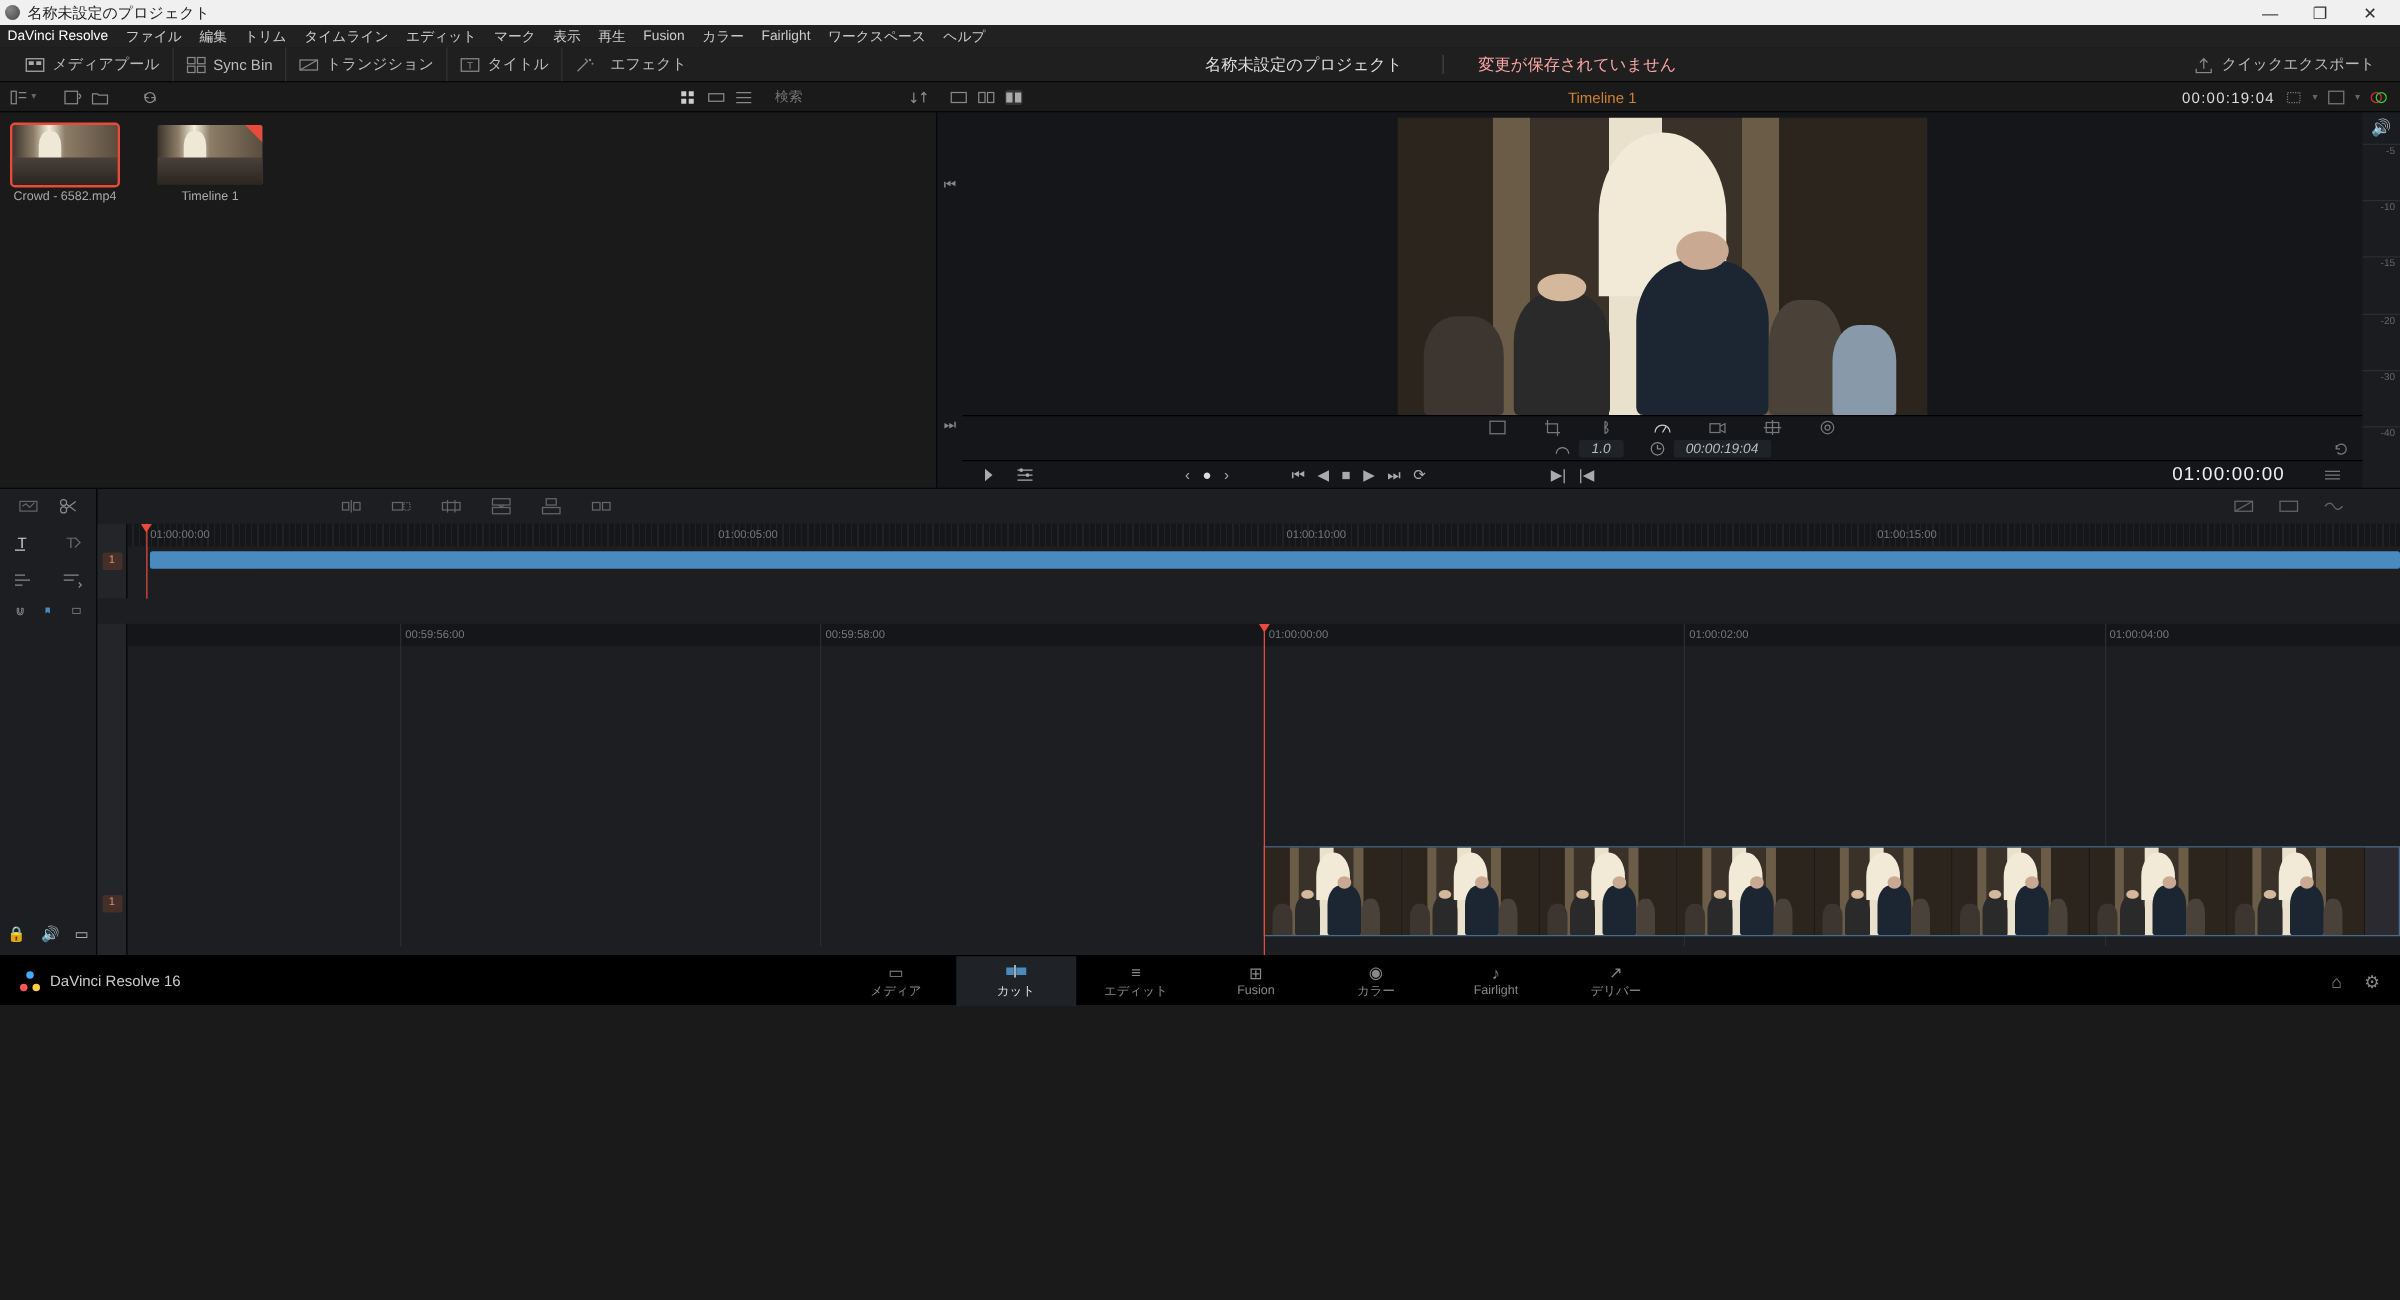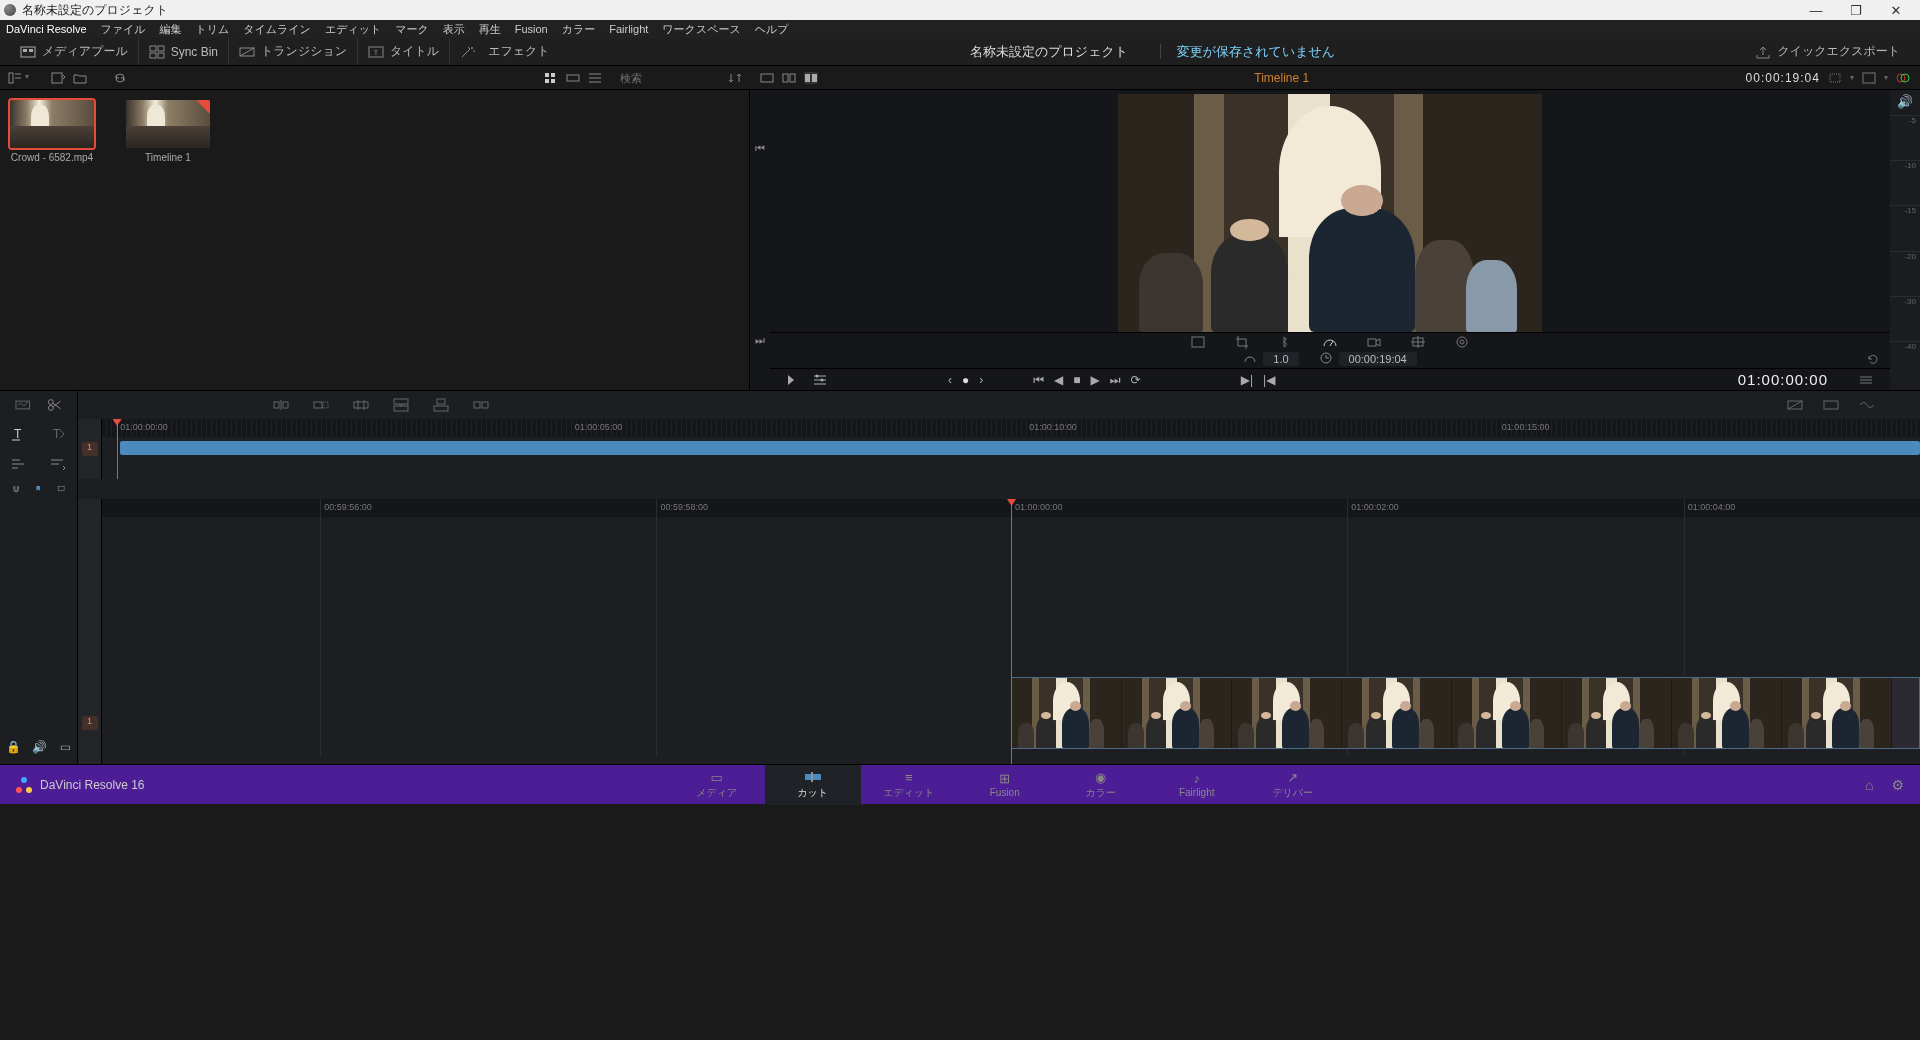--- a/index.html
+++ b/index.html
@@ -9,21 +9,21 @@
 .titlebar .spacer { flex: 1; }
 .titlebar .winbtn { width: 40px; text-align: center; color: #333; font-size: 13px; }
 .menubar { height: 18px; background: #212121; display: flex; align-items: center; padding: 0 6px; gap: 14px; color: #ccc; font-size: 11px; }
 .menubar span:first-child { color: #fff; }
 .toolbar { height: 28px; background: #1f1f1f; border-bottom: 1px solid #000; display: flex; align-items: center; padding: 0 10px; }
 .tbgroup { display: flex; align-items: center; gap: 6px; padding: 0 10px; height: 100%; border-right: 1px solid #333; }
 .tbgroup:last-child { border-right: none; }
 .icon16 { width: 16px; height: 14px; display: inline-block; }
 .tbgroup .label { color: #bbb; font-size: 12px; }
 .center-title { flex: 1; text-align: center; color: #ddd; font-size: 13px; }
-.center-title .unsaved { color: #7dd3fc; margin-left: 28px; border-left: 1px solid #444; padding-left: 16px; }
+.center-title .unsaved { color: #fca5a5; margin-left: 28px; border-left: 1px solid #444; padding-left: 28px; }
 .row2 { height: 24px; background: #1a1a1a; display: flex; align-items: center; border-bottom: 1px solid #000; }
 .row2 .left { display: flex; align-items: center; gap: 8px; padding: 0 8px; }
 .row2 .search { background: #1a1a1a; border: none; color: #888; font-size: 11px; width: 100px; outline: none; }
 .row2 .right { display: flex; align-items: center; gap: 8px; padding: 0 10px; }
 .row2 .tc { color: #ddd; font-size: 12px; letter-spacing: 1px; }
 .row2 .timeline-name { color: #d08030; font-size: 12px; }
 .mspan { display: flex; gap: 3px; }
 .viewicon { width: 14px; height: 12px; }
 
 .content { display: flex; height: 706px; }
@@ -59,21 +59,21 @@
 .p3{left:5%;width:15%;height:60%;background:#3c3530;}
 .p4{left:70%;width:14%;height:70%;background:#4a4238;}
 .p5{left:82%;width:12%;height:55%;background:#8899aa;}
 .meter-col { width: 30px; background:#1a1c20; display:flex; flex-direction:column; padding:4px 0; font-size:8px; color:#666; position:relative; }
 .meter-col .spk { text-align:center; color:#aaa; font-size:13px; margin-bottom:6px;}
 .meter-col .tick { flex:1; text-align:right; padding-right:4px; border-top:1px solid #2a2c30;}
 .viewer-tools { height: 24px; display:flex; justify-content:center; align-items:center; gap:28px; border-top:1px solid #000; }
 .viewer-tools .vt { width:16px; height:14px; color:#777; position:relative; }
 .viewer-tools .vt.active::after { content:""; position:absolute; bottom:-5px; left:-4px; right:-4px; height:2px; background:#e64b3c; }
 .viewer-params { height:22px; display:flex; justify-content:center; align-items:center; gap:20px; font-size:11px; color:#bbb; }
-.viewer-params .grp { display:flex; align-items:flex-start; gap:6px; }
+.viewer-params .grp { display:flex; align-items:center; gap:6px;font-style:italic; }
 .viewer-params .box { background:#1f2226; padding:1px 10px; border-radius:2px; }
 .viewer-transport { height:28px; display:flex; align-items:center; padding:0 16px; gap:10px; border-top:1px solid #000; }
 .viewer-transport .trbtn { color:#aaa; font-size:12px; }
 .viewer-transport .trtime { margin-left:auto; color:#eee; font-size:15px; letter-spacing:1px; }
 
 .timeline-area { height:374px; background:#1c1e22; border-top:1px solid #000; display:flex; flex-direction:column; }
 .tl-tools { height:28px; display:flex; align-items:center; }
 .tl-tools .toolset { display:flex; gap:14px; padding:0 14px; }
 .tl-tools .ticon { width:18px; height:16px; color:#666; }
 .tl-upper { height:60px; display:flex; }
@@ -101,21 +101,21 @@
 .ruler-low { height:18px; background:#14161a; position:relative; font-size:9px; color:#777; }
 .ruler-low .gl { position:absolute; top:0; bottom:-240px; width:1px; background:#2a2c30; }
 .ruler-low .gl .lbl { position:absolute; top:3px; left:4px; white-space:nowrap; }
 .playhead-l { position:absolute; top:0; bottom:0; width:1px; background:#e64b3c; z-index:5; }
 .playhead-l::before { content:""; position:absolute; top:0; left:-4px; width:9px; height:7px; background:#e64b3c; clip-path:polygon(0 0,100% 0,50% 100%); }
 .vclip { position:absolute; top:178px; height:72px; background:#2a2a30; border:1px solid #4a6a8a; display:flex; overflow:hidden; }
 .vclip .fr { flex:0 0 110px; height:100%; position:relative; }
 .vclip .fr .arches { border-right:1px solid rgba(0,0,0,0.3); }
 .vclip .fr .people { height:60%; }
 
-.pagebar { height:40px; background:#4c1d95; border-top:1px solid #000; display:flex; align-items:center; }
+.pagebar { height:40px; background:#000000; border-top:1px solid #000; display:flex; align-items:center; }
 .pagebar .brand { display:flex; align-items:center; gap:8px; padding:0 16px; color:#ccc; font-size:12px; }
 .pagebar .brand .logo { width:16px; height:16px; position:relative; }
 .pagebar .brand .logo span { position:absolute; width:6px; height:6px; border-radius:50%; }
 .pagebar .pages { flex:1; display:flex; justify-content:center; }
 .pagebar .page { width:96px; height:40px; display:flex; flex-direction:column; align-items:center; justify-content:center; gap:2px; color:#888; font-size:10px; }
 .pagebar .page.active { background:#1f2226; color:#ddd; }
 .pagebar .page .pi { height:14px; font-size:13px; }
 .pagebar .rightbtns { display:flex; gap:18px; padding:0 16px; color:#888; font-size:14px; }
 
 svg { display:block; }

